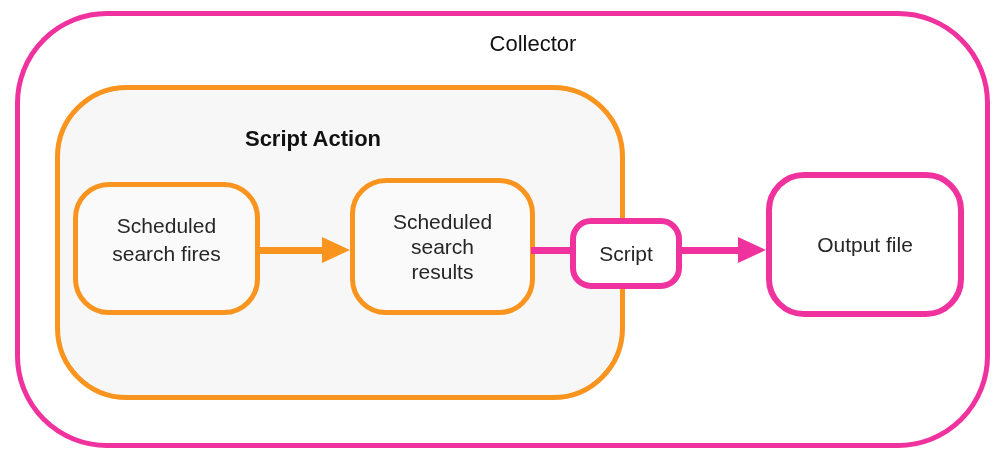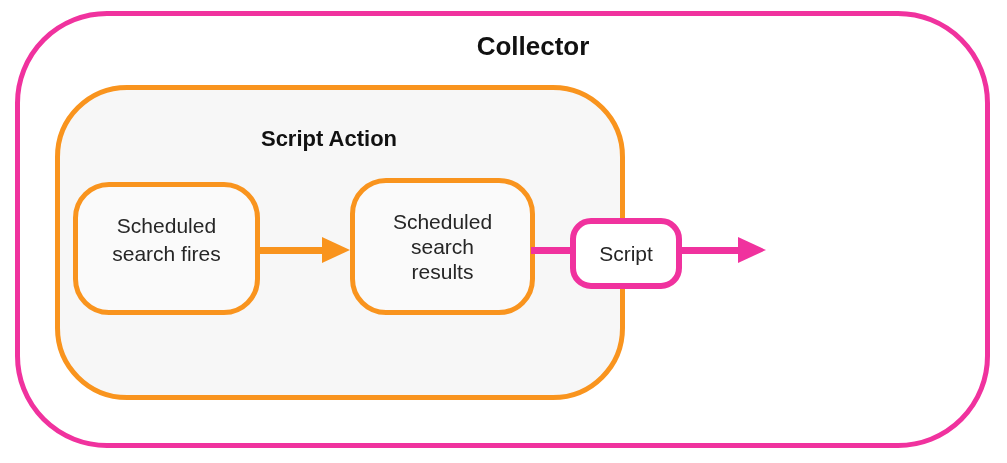--- a/index.html
+++ b/index.html
@@ -22,22 +22,22 @@
     width: 975px; height: 437px;
     box-sizing: border-box;
     border: 5px solid var(--pink, #F0329E);
     border-radius: 92px;
     background: #ffffff;
   }
   .collector-label {
     position: absolute;
     left: 533px; top: 31px;
     transform: translateX(-50%);
-    font-size: 26px;
-    font-weight: bold;
+    font-size: 22px;
+    font-weight: normal;
     color: var(--heading-text, #111111);
     white-space: nowrap;
   }
   
   .script-action-box {
     position: absolute;
     left: 55px; top: 85px;
     width: 570px; height: 315px;
     box-sizing: border-box;
     border: 5px solid var(--orange, #F9941E);
@@ -45,21 +45,20 @@
     background: var(--script-action-bg, #F7F7F7);
   }
   .script-action-label {
     position: absolute;
     left: 313px; top: 126px;
     transform: translateX(-50%);
     font-size: 22px;
     font-weight: bold;
     color: var(--heading-text, #111111);
     white-space: nowrap;
-    margin-left: 16px;
   }
   
   .node {
     position: absolute;
     box-sizing: border-box;
     display: flex;
     align-items: center;
     justify-content: center;
     text-align: center;
     font-size: 21px;
@@ -147,14 +146,17 @@
 
   <div class="shaft shaft-pink shaft-results-script"></div>
 
   <div class="node node-script">
     <span>Script</span>
   </div>
 
   <div class="shaft shaft-pink shaft-script-output"></div>
   <div class="arrowhead arrowhead-pink head-script-output"></div>
 
+  <div class="node node-output">
+    <span>Output file</span>
+  </div>
 
 </div>
 
 </body></html>

